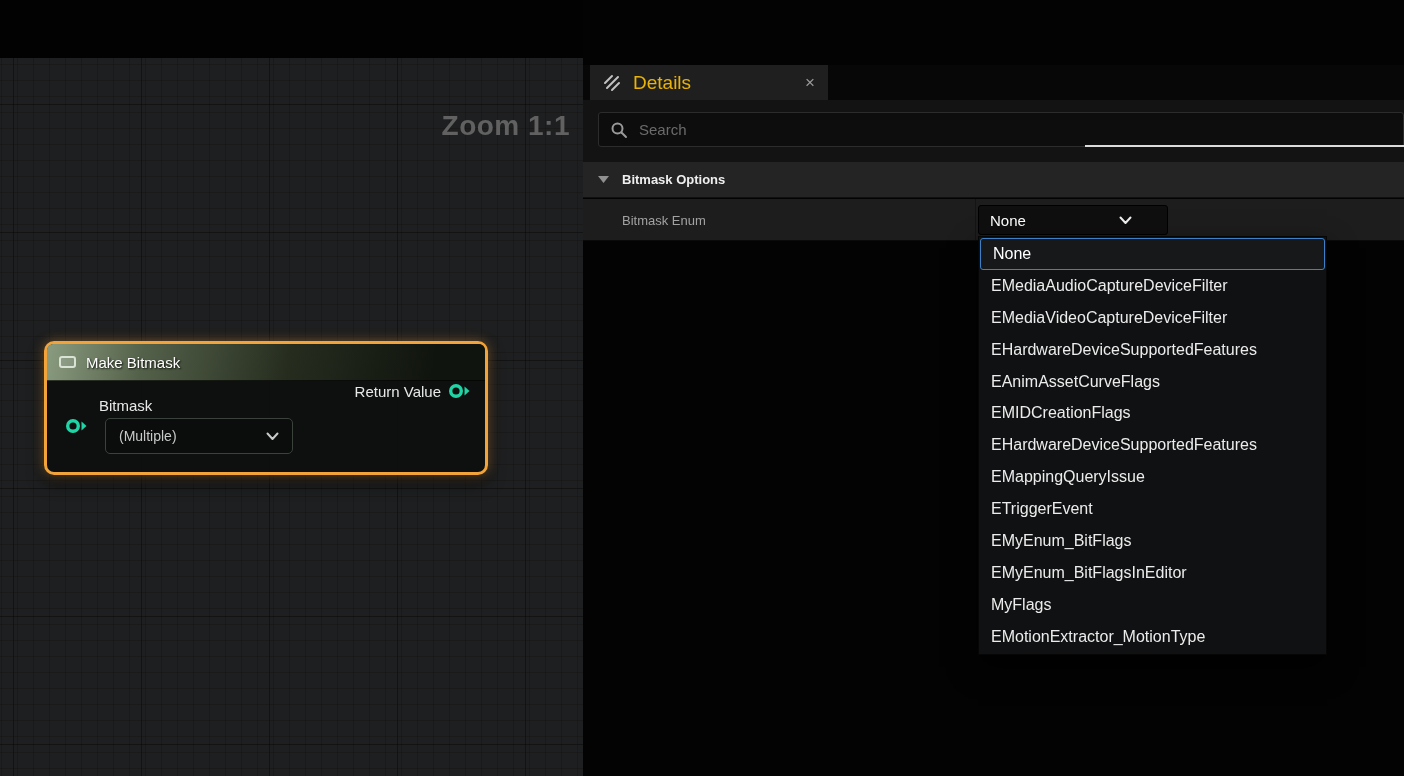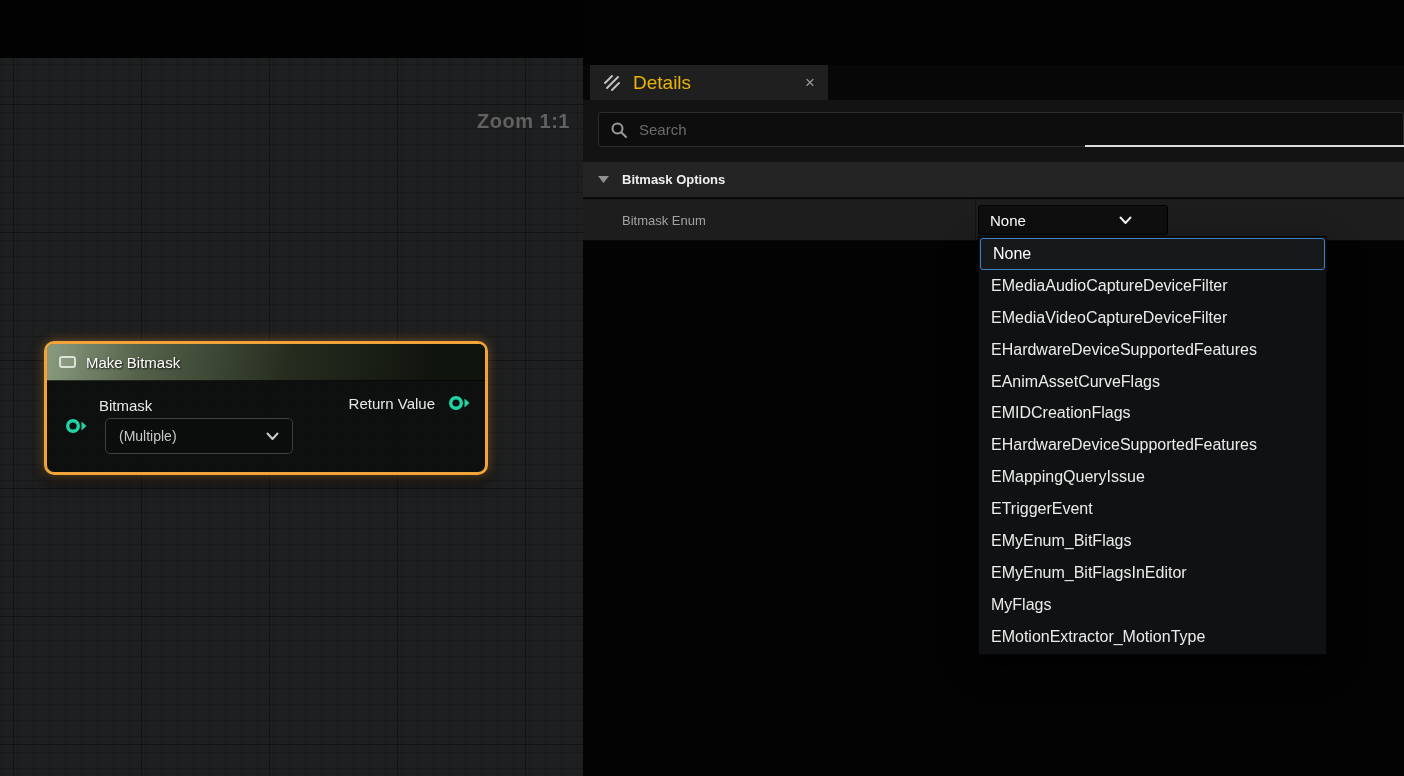--- a/index.html
+++ b/index.html
@@ -15,21 +15,21 @@
     position:absolute; left:0; top:58px; width:583px; height:718px;
     background-color:#1e1f20;
     background-image:
       linear-gradient(rgba(0,0,0,.38) 1px, transparent 1px),
       linear-gradient(90deg, rgba(0,0,0,.38) 1px, transparent 1px),
       linear-gradient(rgba(0,0,0,.15) 1px, transparent 1px),
       linear-gradient(90deg, rgba(0,0,0,.15) 1px, transparent 1px);
     background-size:128px 128px,128px 128px,16px 16px,16px 16px;
     background-position:13px 46px,13px 46px,1px 6px,1px 6px;
   }
-  .zoom-label { position:absolute; top:52px; right:13px; font-size:20px; font-weight:bold;
+  .zoom-label { position:absolute; top:52px; right:13px; font-size:28px; font-weight:bold;
     color:#616161; letter-spacing:.5px; }
 
   
   .node {
     position:absolute; left:44px; top:283px; width:444px; height:134px;
     border:3px solid var(--selection-orange,#F2A33A); border-radius:10px;
     background:rgba(13,16,14,.96);
     box-shadow:0 0 12px rgba(242,163,58,.40), 0 8px 16px rgba(0,0,0,.55);
   }
   .node-header {
@@ -37,21 +37,21 @@
     background:linear-gradient(100deg,#8a9c80 0%,#54614a 22%,#262d1f 55%,#10140e 88%);
     display:flex; align-items:center; gap:10px; padding:0 12px;
     border-bottom:1px solid rgba(0,0,0,.65);
   }
   .node-icon { width:17px; height:12px; border:2px solid #d9e2d4; border-radius:3px;
     background:rgba(255,255,255,.10); flex:0 0 auto; }
   .node-title { font-size:15px; font-weight:normal; color:#fff;
     text-shadow:1px 1px 2px rgba(0,0,0,.9); }
   .pin-label { font-size:15px; color:#e8e8e8; }
   .node-in-label  { position:absolute; left:52px; top:53px; }
-  .node-out-group { position:absolute; right:14px; top:50px; display:flex; align-items:center; gap:13px; }
+  .node-out-group { position:absolute; right:14px; top:38px; display:flex; align-items:center; gap:7px; }
   .pin { display:inline-flex; }
   .pin svg circle { stroke:var(--pin-teal,#20D5A5); }
   .pin svg path   { fill:var(--pin-teal,#20D5A5); }
   .node-in-pin { position:absolute; left:18px; top:73px; }
   .node-dropdown {
     position:absolute; left:58px; top:74px; width:188px; height:36px;
     background:#0b0d0c; border:1px solid #3a423b; border-radius:5px;
     display:flex; align-items:center; padding:0 13px; color:#c9c9c9; font-size:14px;
   }
   .node-dropdown .chev { margin-left:auto; display:inline-flex; }

